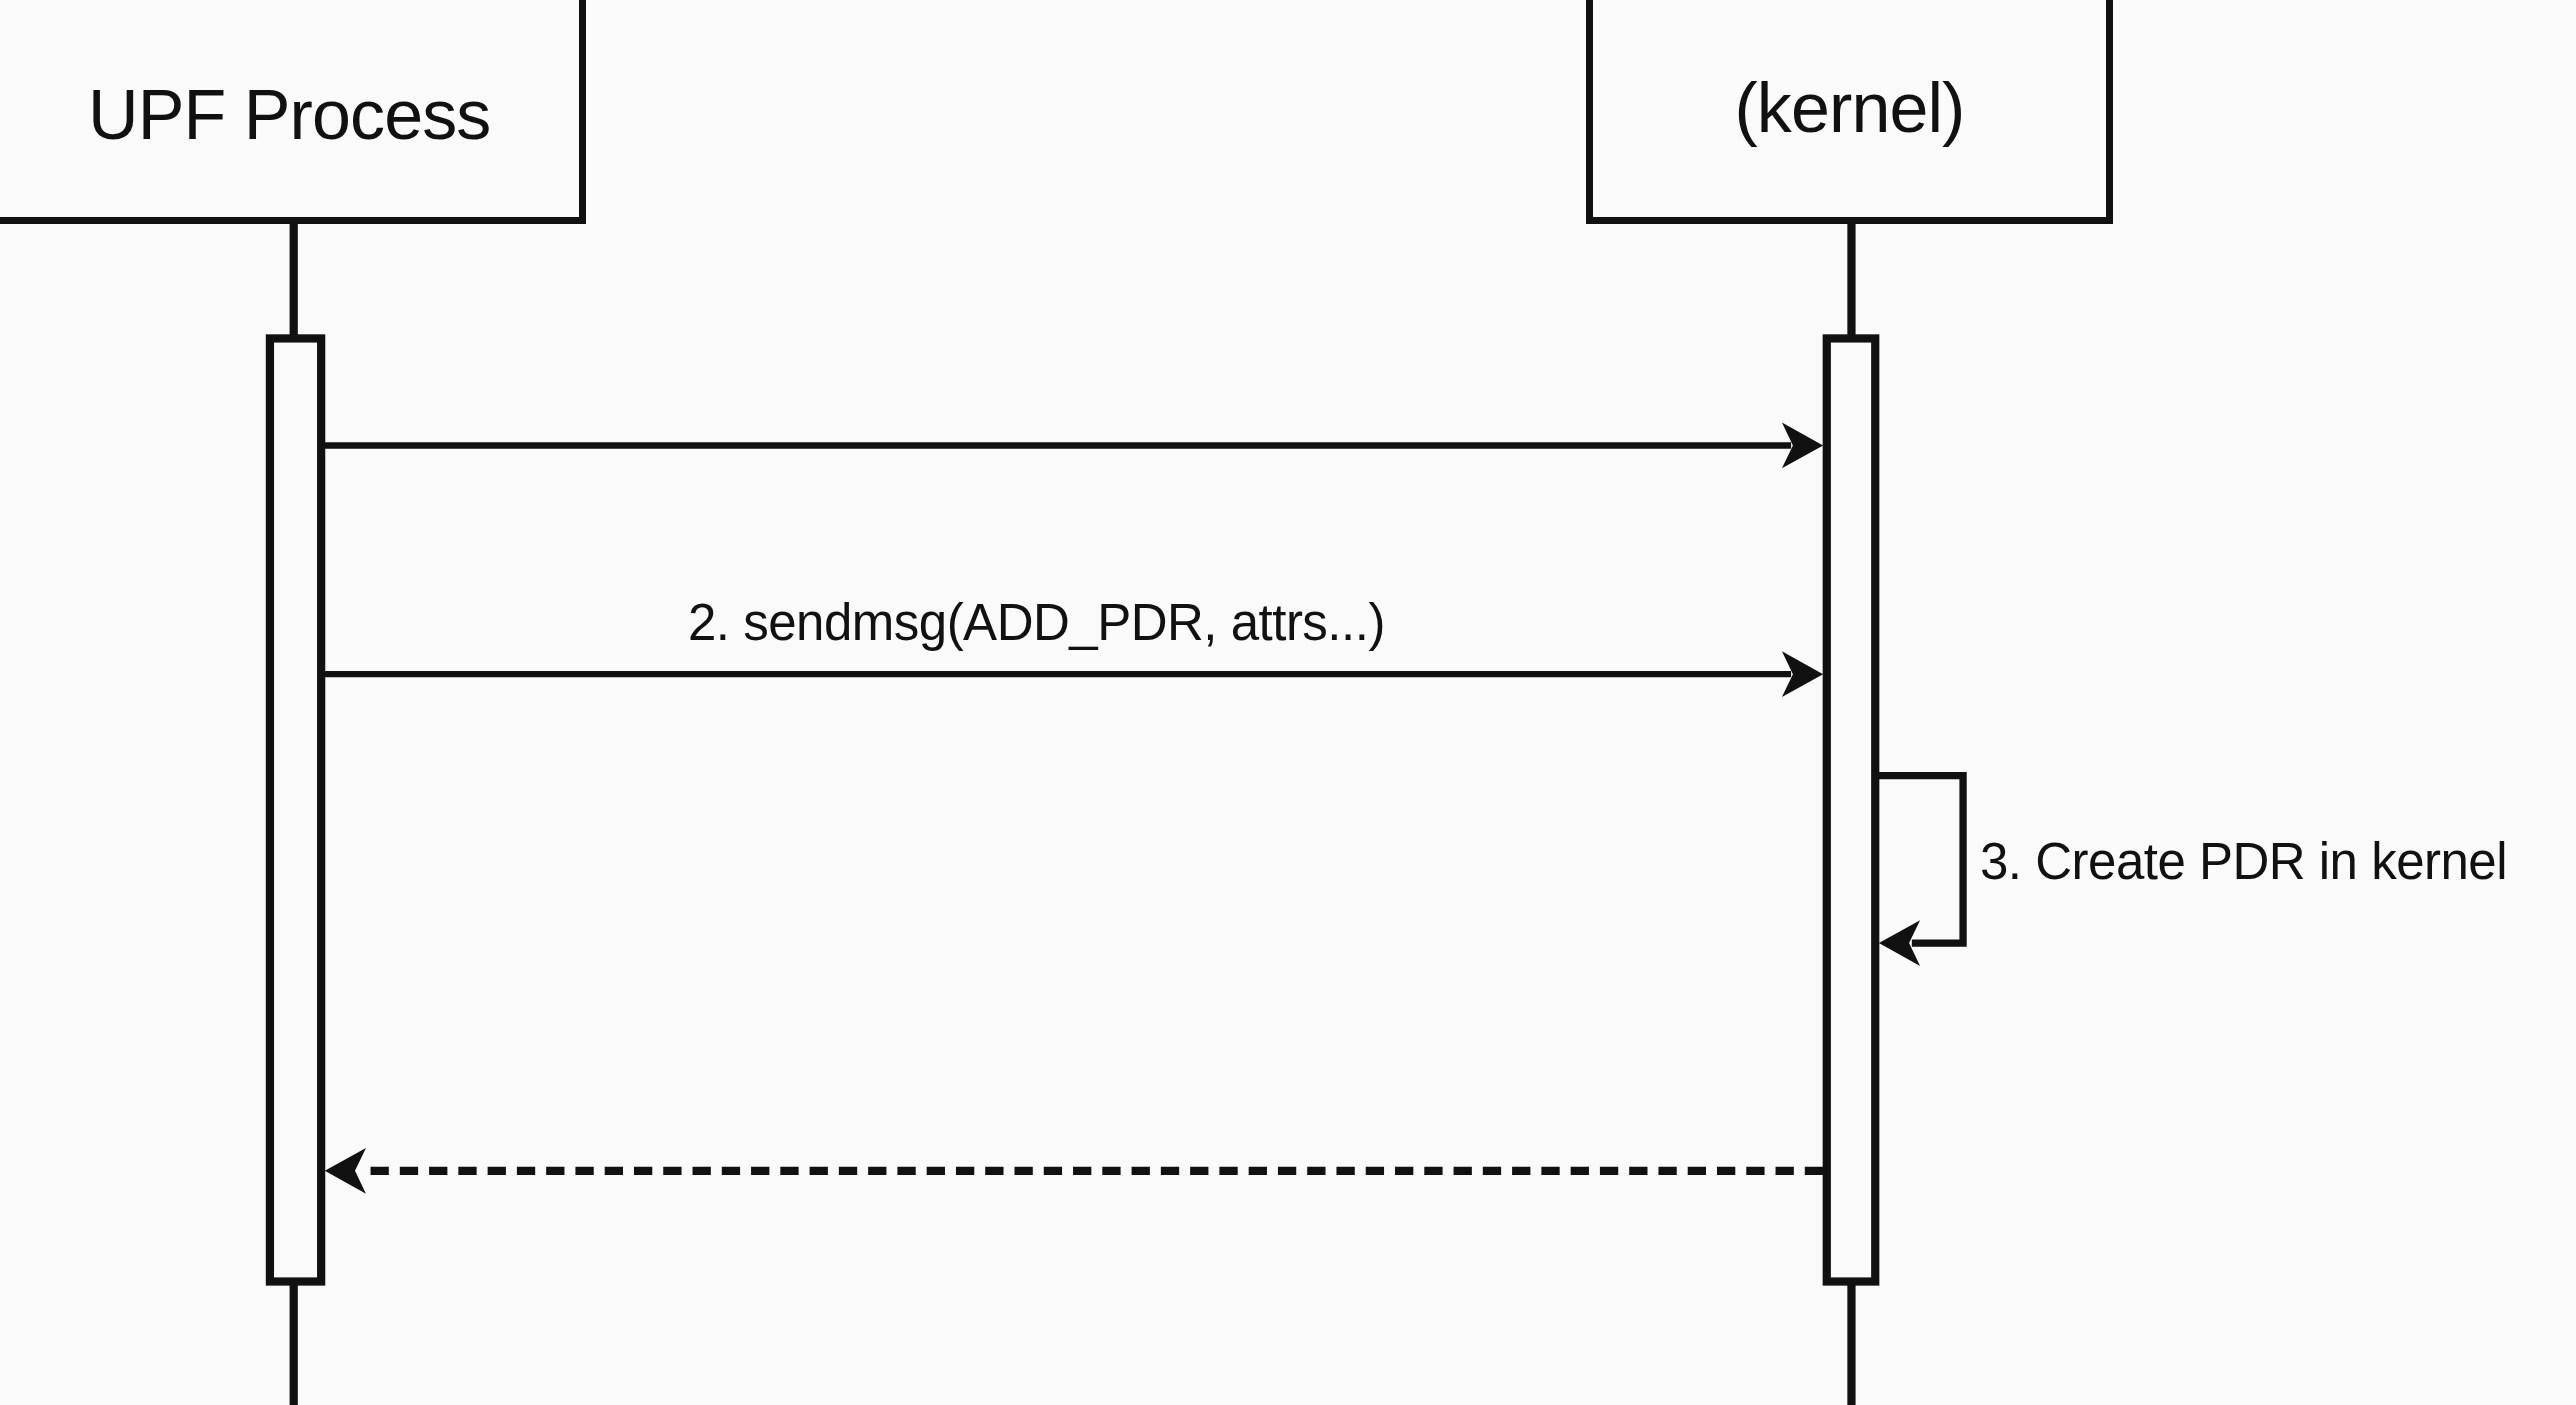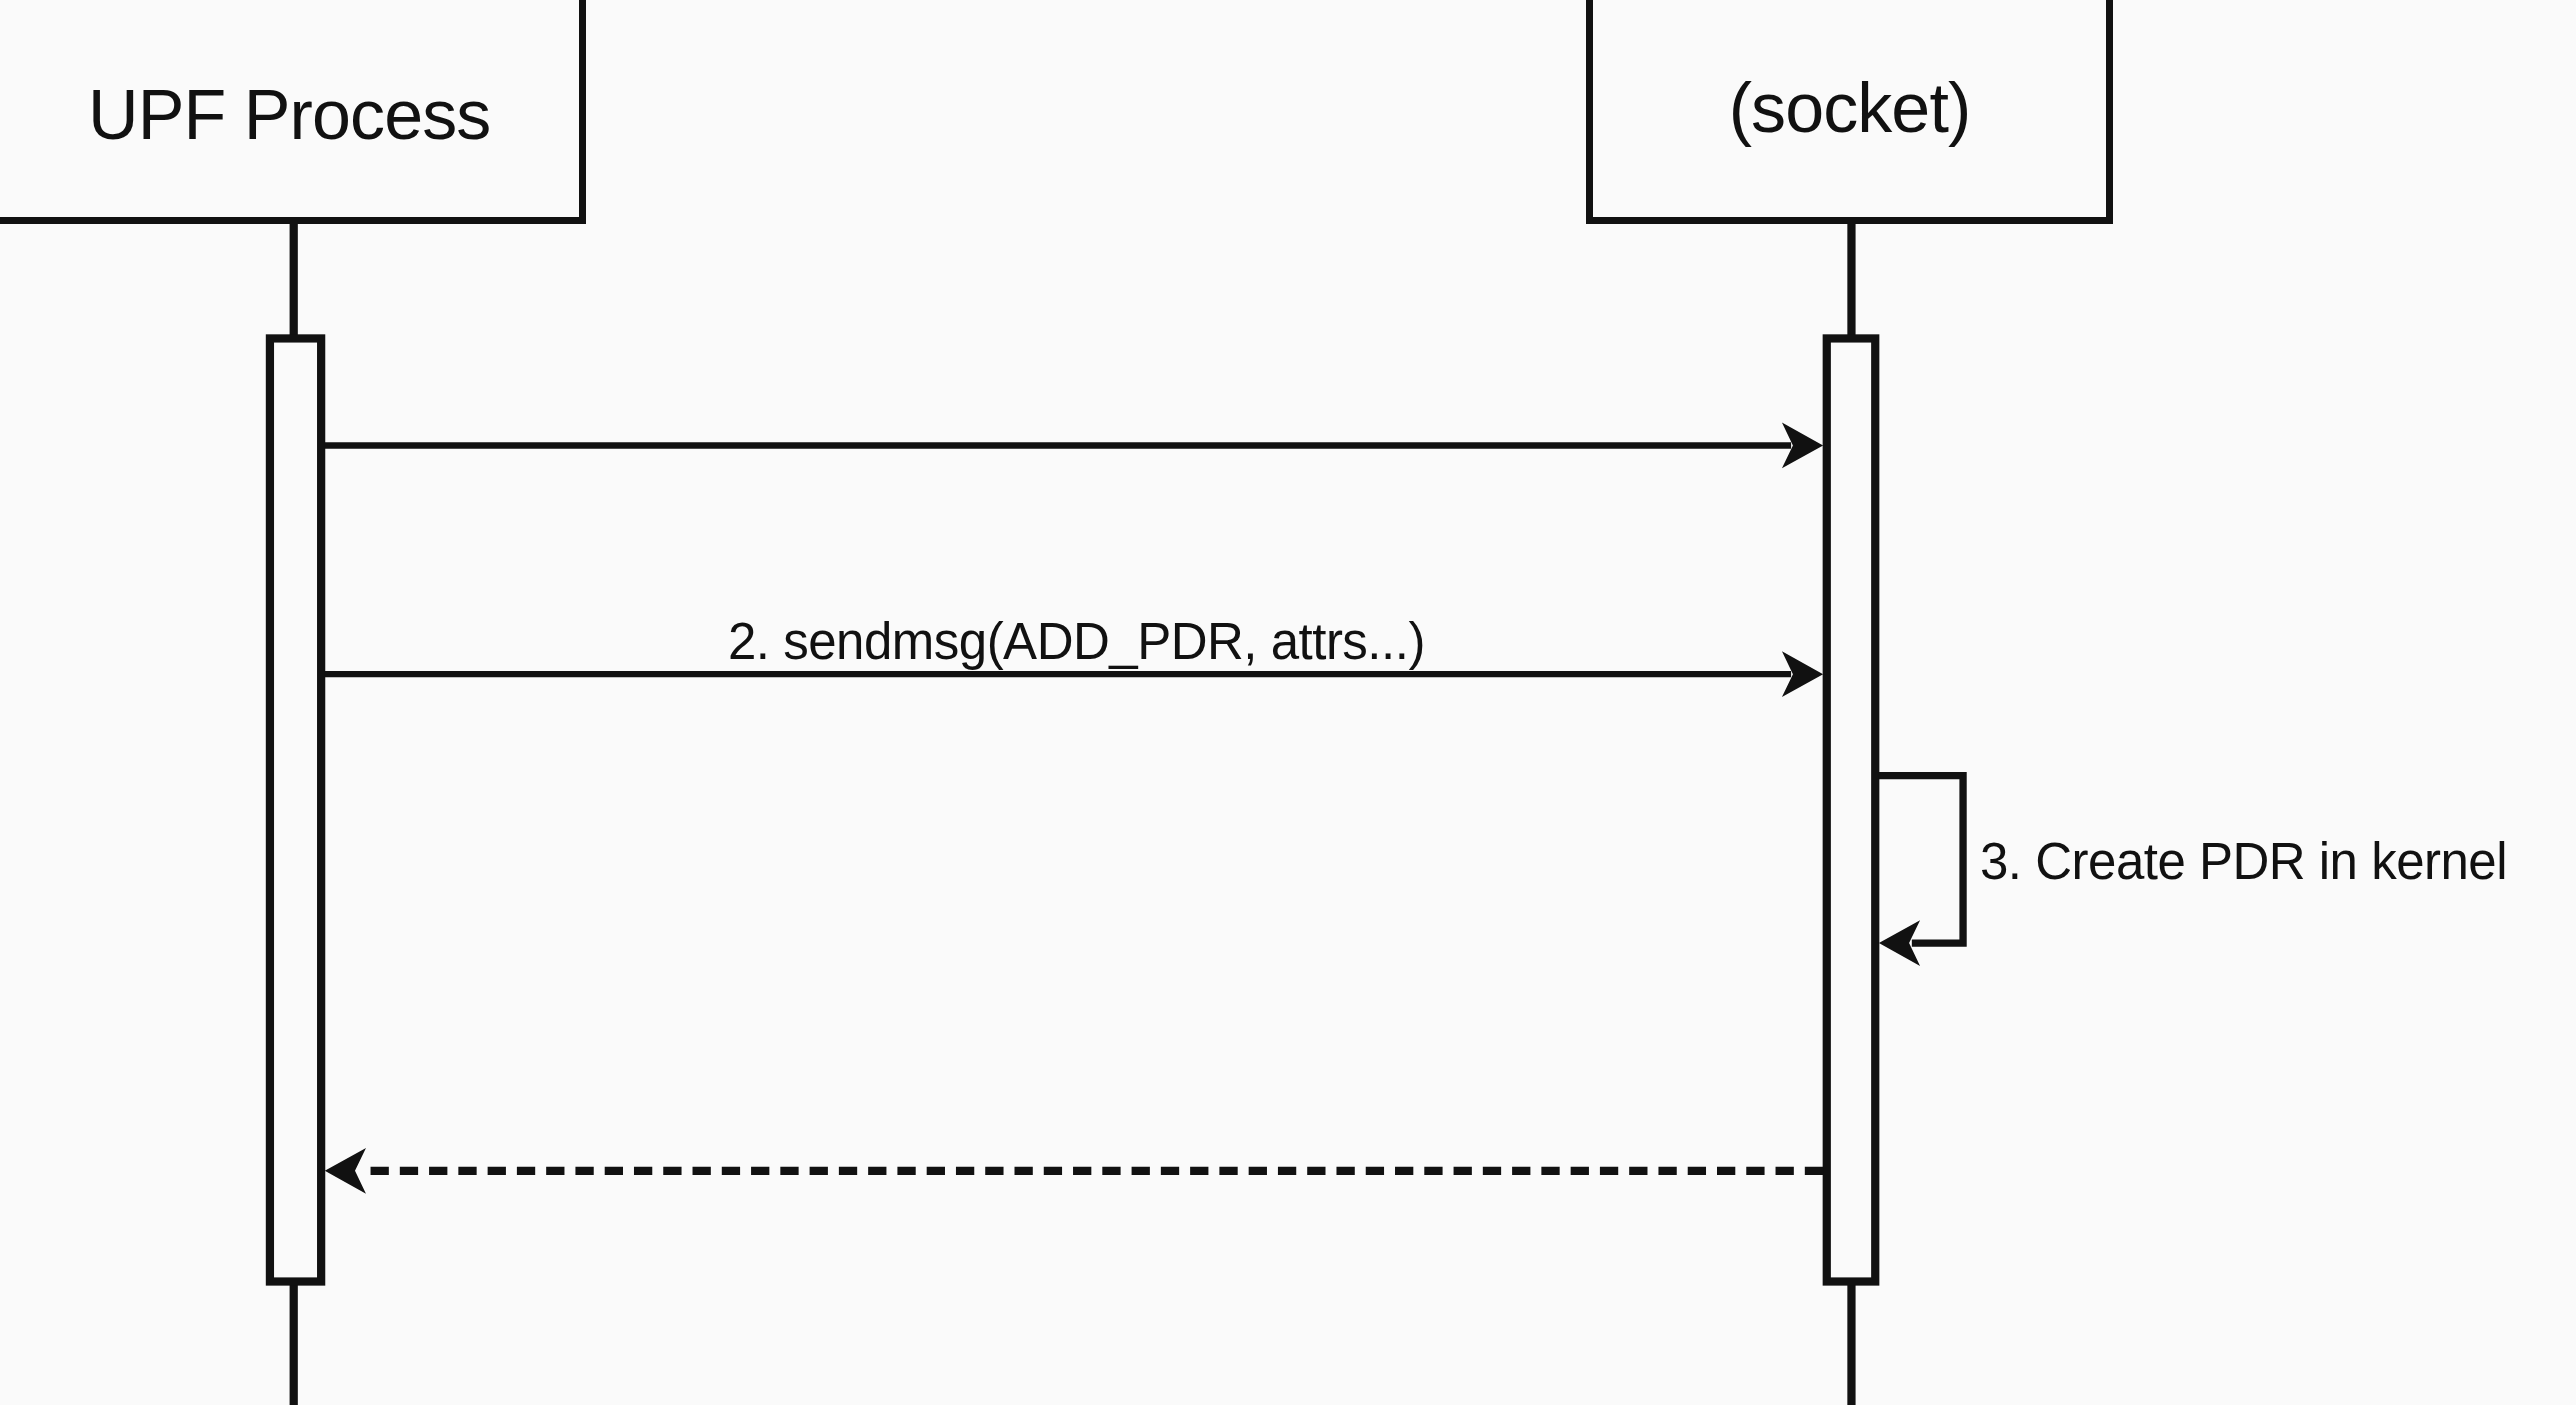--- a/index.html
+++ b/index.html
@@ -27,21 +27,21 @@
   .participant.right { left: 1586px; top: -7.3px; width: 527px; height: 231px; }
   .participant .title, .participant .sub { display: block; }
   .participant.left .title { margin-top: 13px; }
   .msg-label {
     position: absolute;
     font-size: 51px; line-height: 59px;
     white-space: nowrap;
     letter-spacing: -0.5px;
   }
   #m1 { left: 355px; top: 364px; }
-  #m2 { left: 688px; top: 612px; margin-left: 40px; }
+  #m2 { left: 688px; top: 593px; }
   #m3 { left: 1980px; top: 832px; }
   #m4 { left: 739px; top: 1092px; }
 </style>
 </head>
 <body>
 
 <div class="stage">
 
   <svg class="diagram" viewBox="0 0 2816 1536">
     <defs>
@@ -75,20 +75,20 @@
       <line x1="1993" y1="1280" x2="394" y2="1280" stroke="#111" stroke-width="9" stroke-dasharray="20,12"></line>
       <path d="M355,1280 L400,1255 L388,1280 L400,1305 Z" fill="#111"></path>
     </g>
   </svg>
 
   <div class="participant left">
     <span class="title">UPF Process</span>
   </div>
 
   <div class="participant right">
-    <span class="sub">(socket)</span>
+    <span class="sub">(kernel)</span>
   </div>
 
   <div id="m2" class="msg-label">2. sendmsg(ADD_PDR, attrs...)</div>
   <div id="m3" class="msg-label">3. Create PDR in kernel</div>
 
 </div>
 
 
 </body></html>

